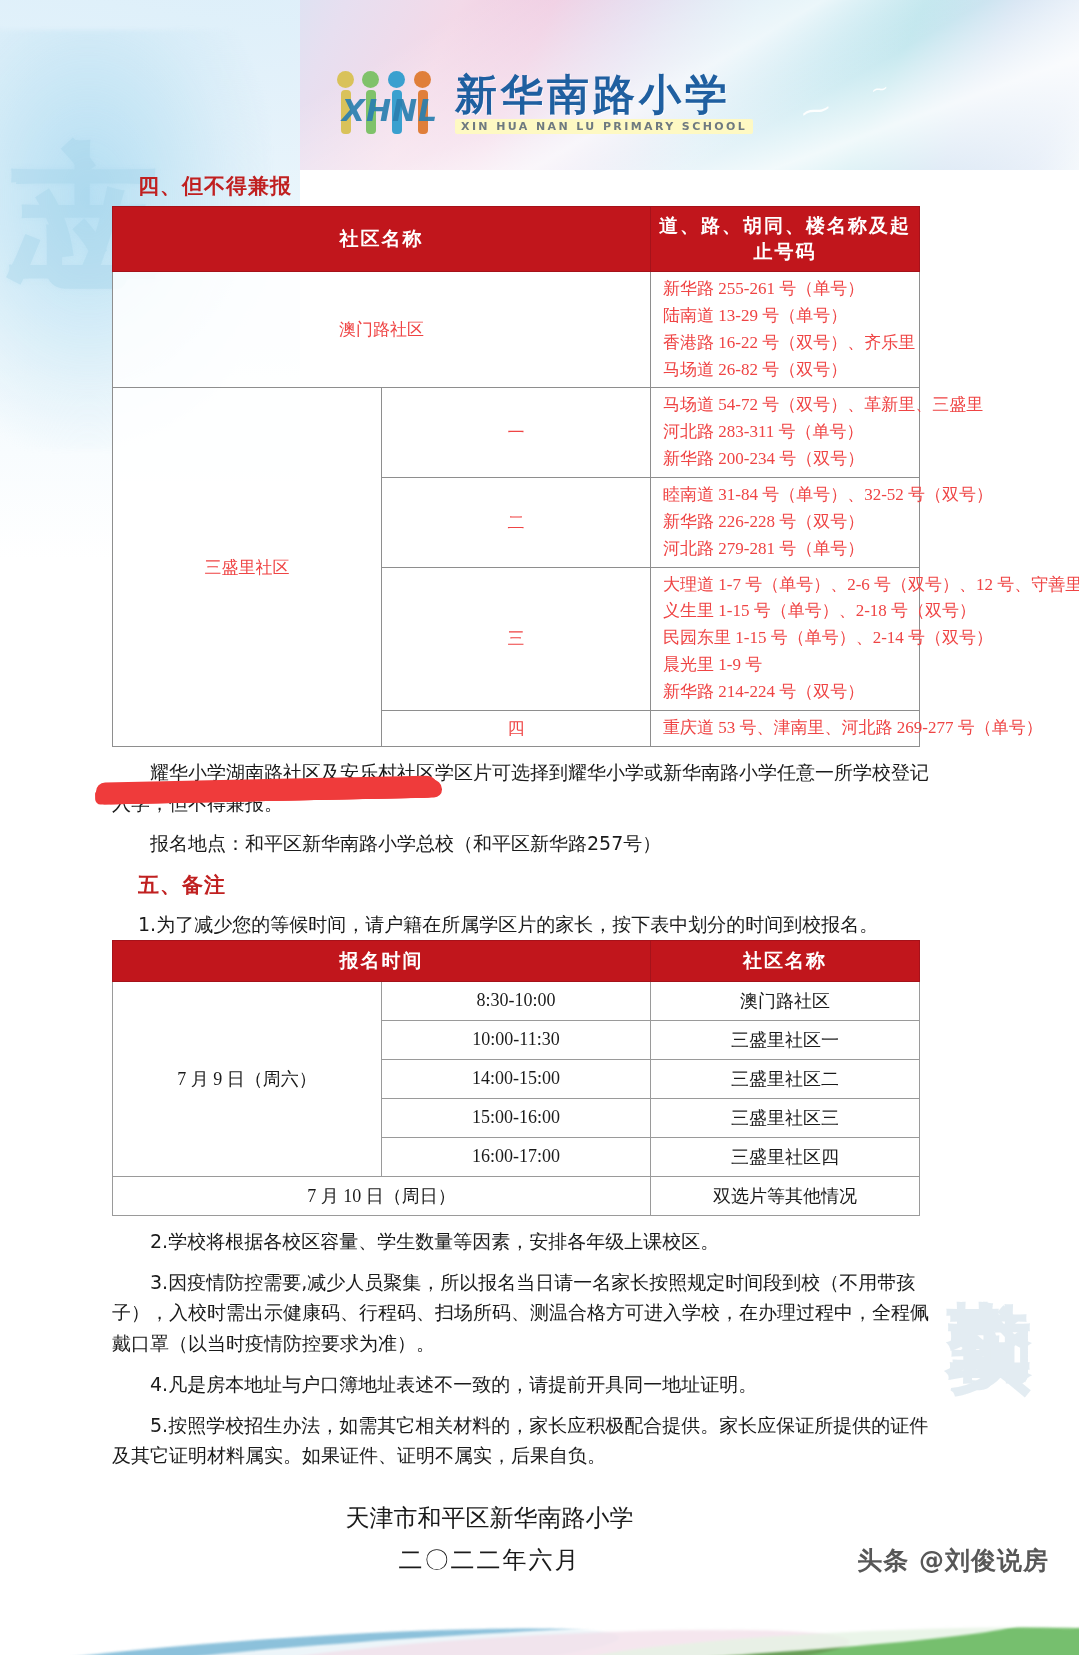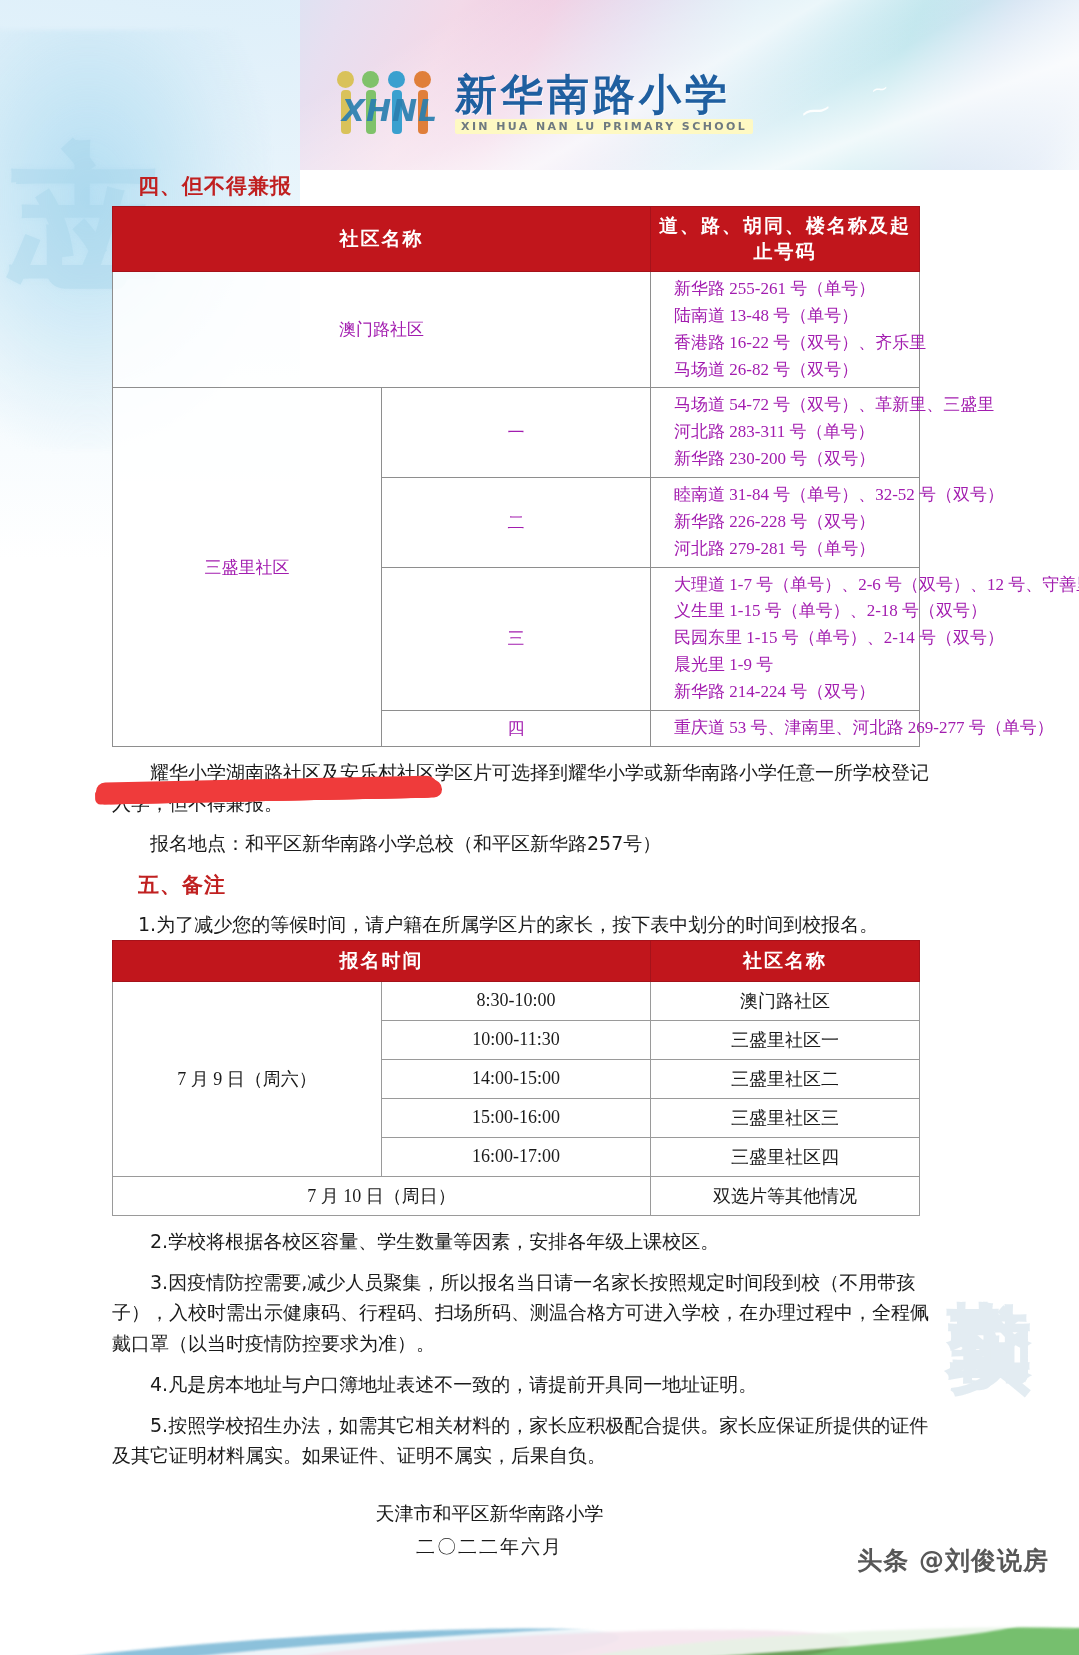--- a/index.html
+++ b/index.html
@@ -114,23 +114,23 @@
 
   table.tbl{
     border-collapse: collapse;
     margin-left:112px;
     width:808px;
     background: rgba(255,255,255,.86);
     table-layout: fixed;
   }
   table.tbl td, table.tbl th{
     border:1px solid #8e8e8e;
-    padding:4px 23px;
+    padding:4px 12px;
     font-size:17px;
-    color:#a21caf;
+    color:#ef4444;
     vertical-align: middle;
     font-family:"Liberation Serif","DejaVu Serif", serif;
   }
   table.tbl thead th{
     background:#c1161c;
     color:#ffffff;
     font-weight:700;
     font-size:19px;
     letter-spacing:2px;
     border-color:#a5121a;
@@ -171,21 +171,21 @@
   table.tbl2 td{
     border:1px solid #9a9a9a; padding:7px 8px; font-size:18px;
     text-align:center; color:#1a1a1a;
     font-family:"Liberation Serif","DejaVu Serif", serif;
   }
   .t2-date{ width:172px; }
   .t2-time{ width:264px; }
 
   .sign{
     margin-top:26px; text-align:center; padding-right:100px;
-    font-family:"DejaVu Sans", sans-serif; font-size:19px; color:#1a1a1a; line-height:1.75;
+    font-family:"DejaVu Sans", sans-serif; font-size:24px; color:#1a1a1a; line-height:1.75;
   }
   .sign div:last-child{ letter-spacing:2px; }
 
   .source-tag{
     position:absolute; right:30px; bottom:78px;
     font-family:"DejaVu Sans", sans-serif;
     font-size:25px; font-weight:700; color:#3a3a3a; opacity:.85;
     letter-spacing:1px;
   }
 </style>
@@ -246,33 +246,33 @@
         <tr>
           <th colspan="2">社区名称</th>
           <th>道、路、胡同、楼名称及起止号码</th>
         </tr>
       </thead>
       <tbody>
         <tr>
           <td class="col-comm" colspan="2" rowspan="1">澳门路社区</td>
           <td class="cell-lines">
             <div>新华路 255-261 号（单号）</div>
-            <div>陆南道 13-48 号（单号）</div>
+            <div>陆南道 13-29 号（单号）</div>
             <div>香港路 16-22 号（双号）、齐乐里</div>
             <div>马场道 26-82 号（双号）</div>
           </td>
         </tr>
 
         <tr>
           <td class="col-comm" rowspan="4">三盛里社区</td>
           <td class="col-sub">一</td>
           <td class="cell-lines">
             <div>马场道 54-72 号（双号）、革新里、三盛里</div>
             <div>河北路 283-311 号（单号）</div>
-            <div>新华路 230-200 号（双号）</div>
+            <div>新华路 200-234 号（双号）</div>
           </td>
         </tr>
 
         <tr>
           <td class="col-sub">二</td>
           <td class="cell-lines">
             <div>睦南道 31-84 号（单号）、32-52 号（双号）</div>
             <div>新华路 226-228 号（双号）</div>
             <div>河北路 279-281 号（单号）</div>
           </td>

